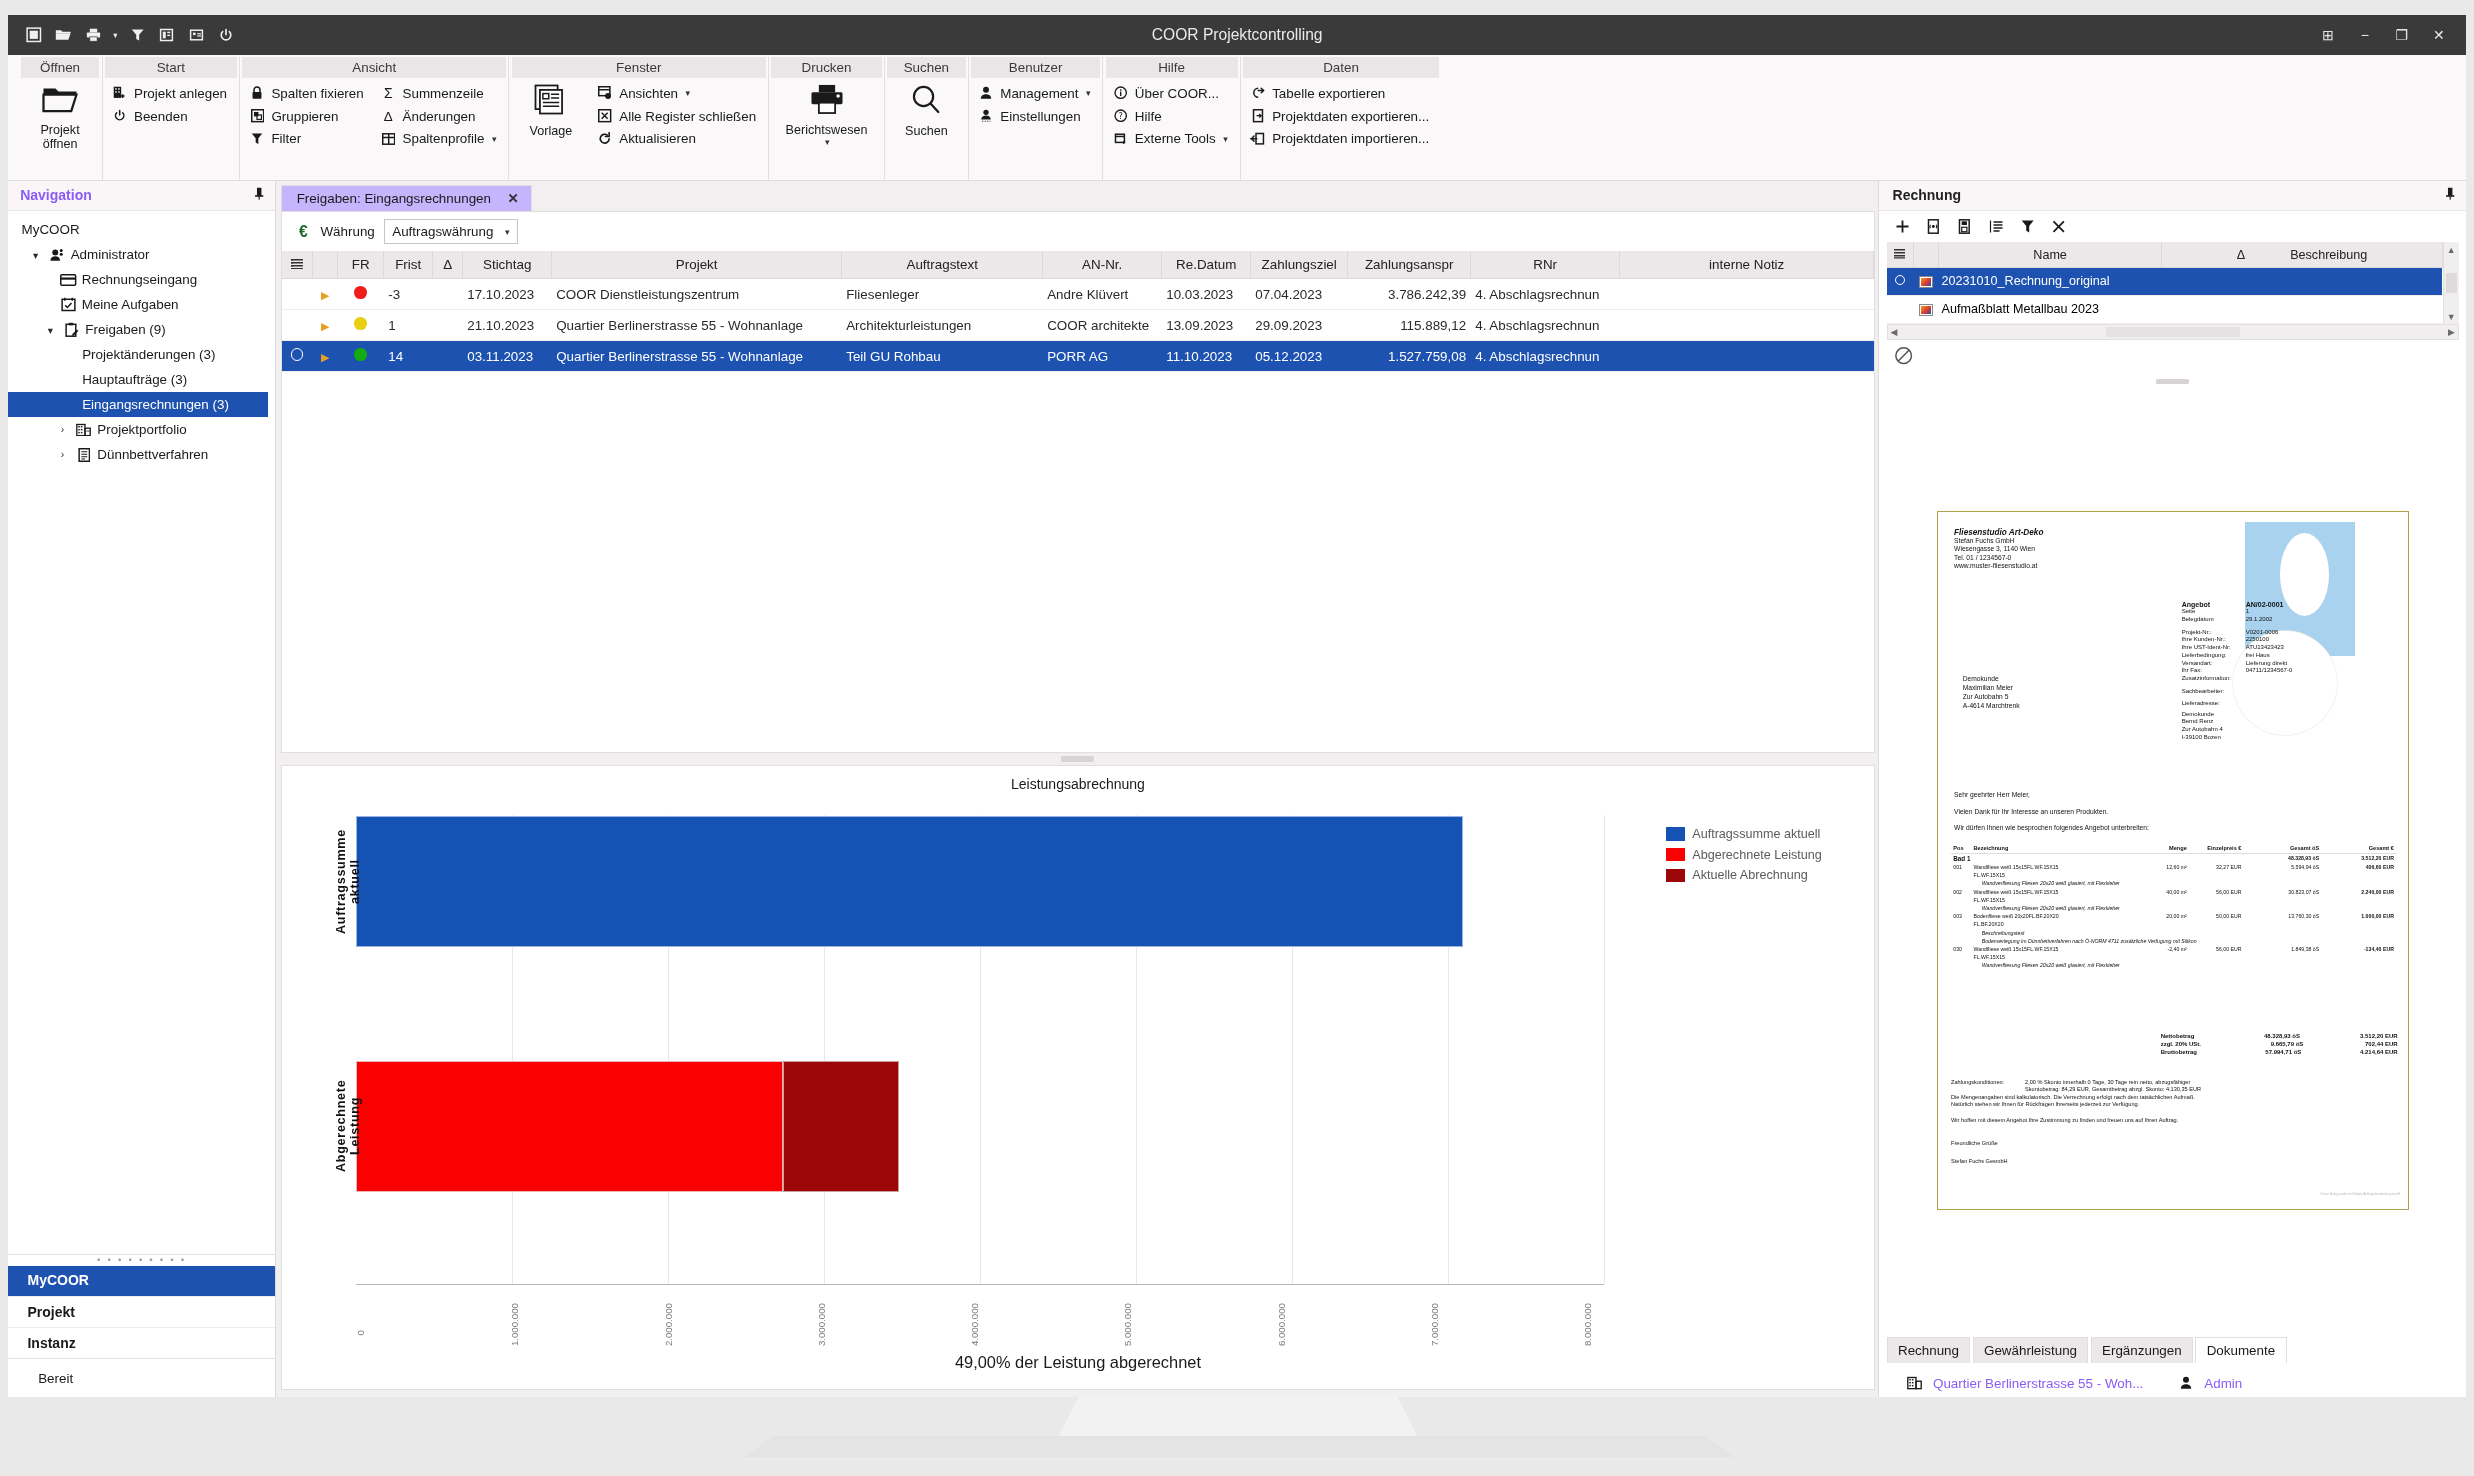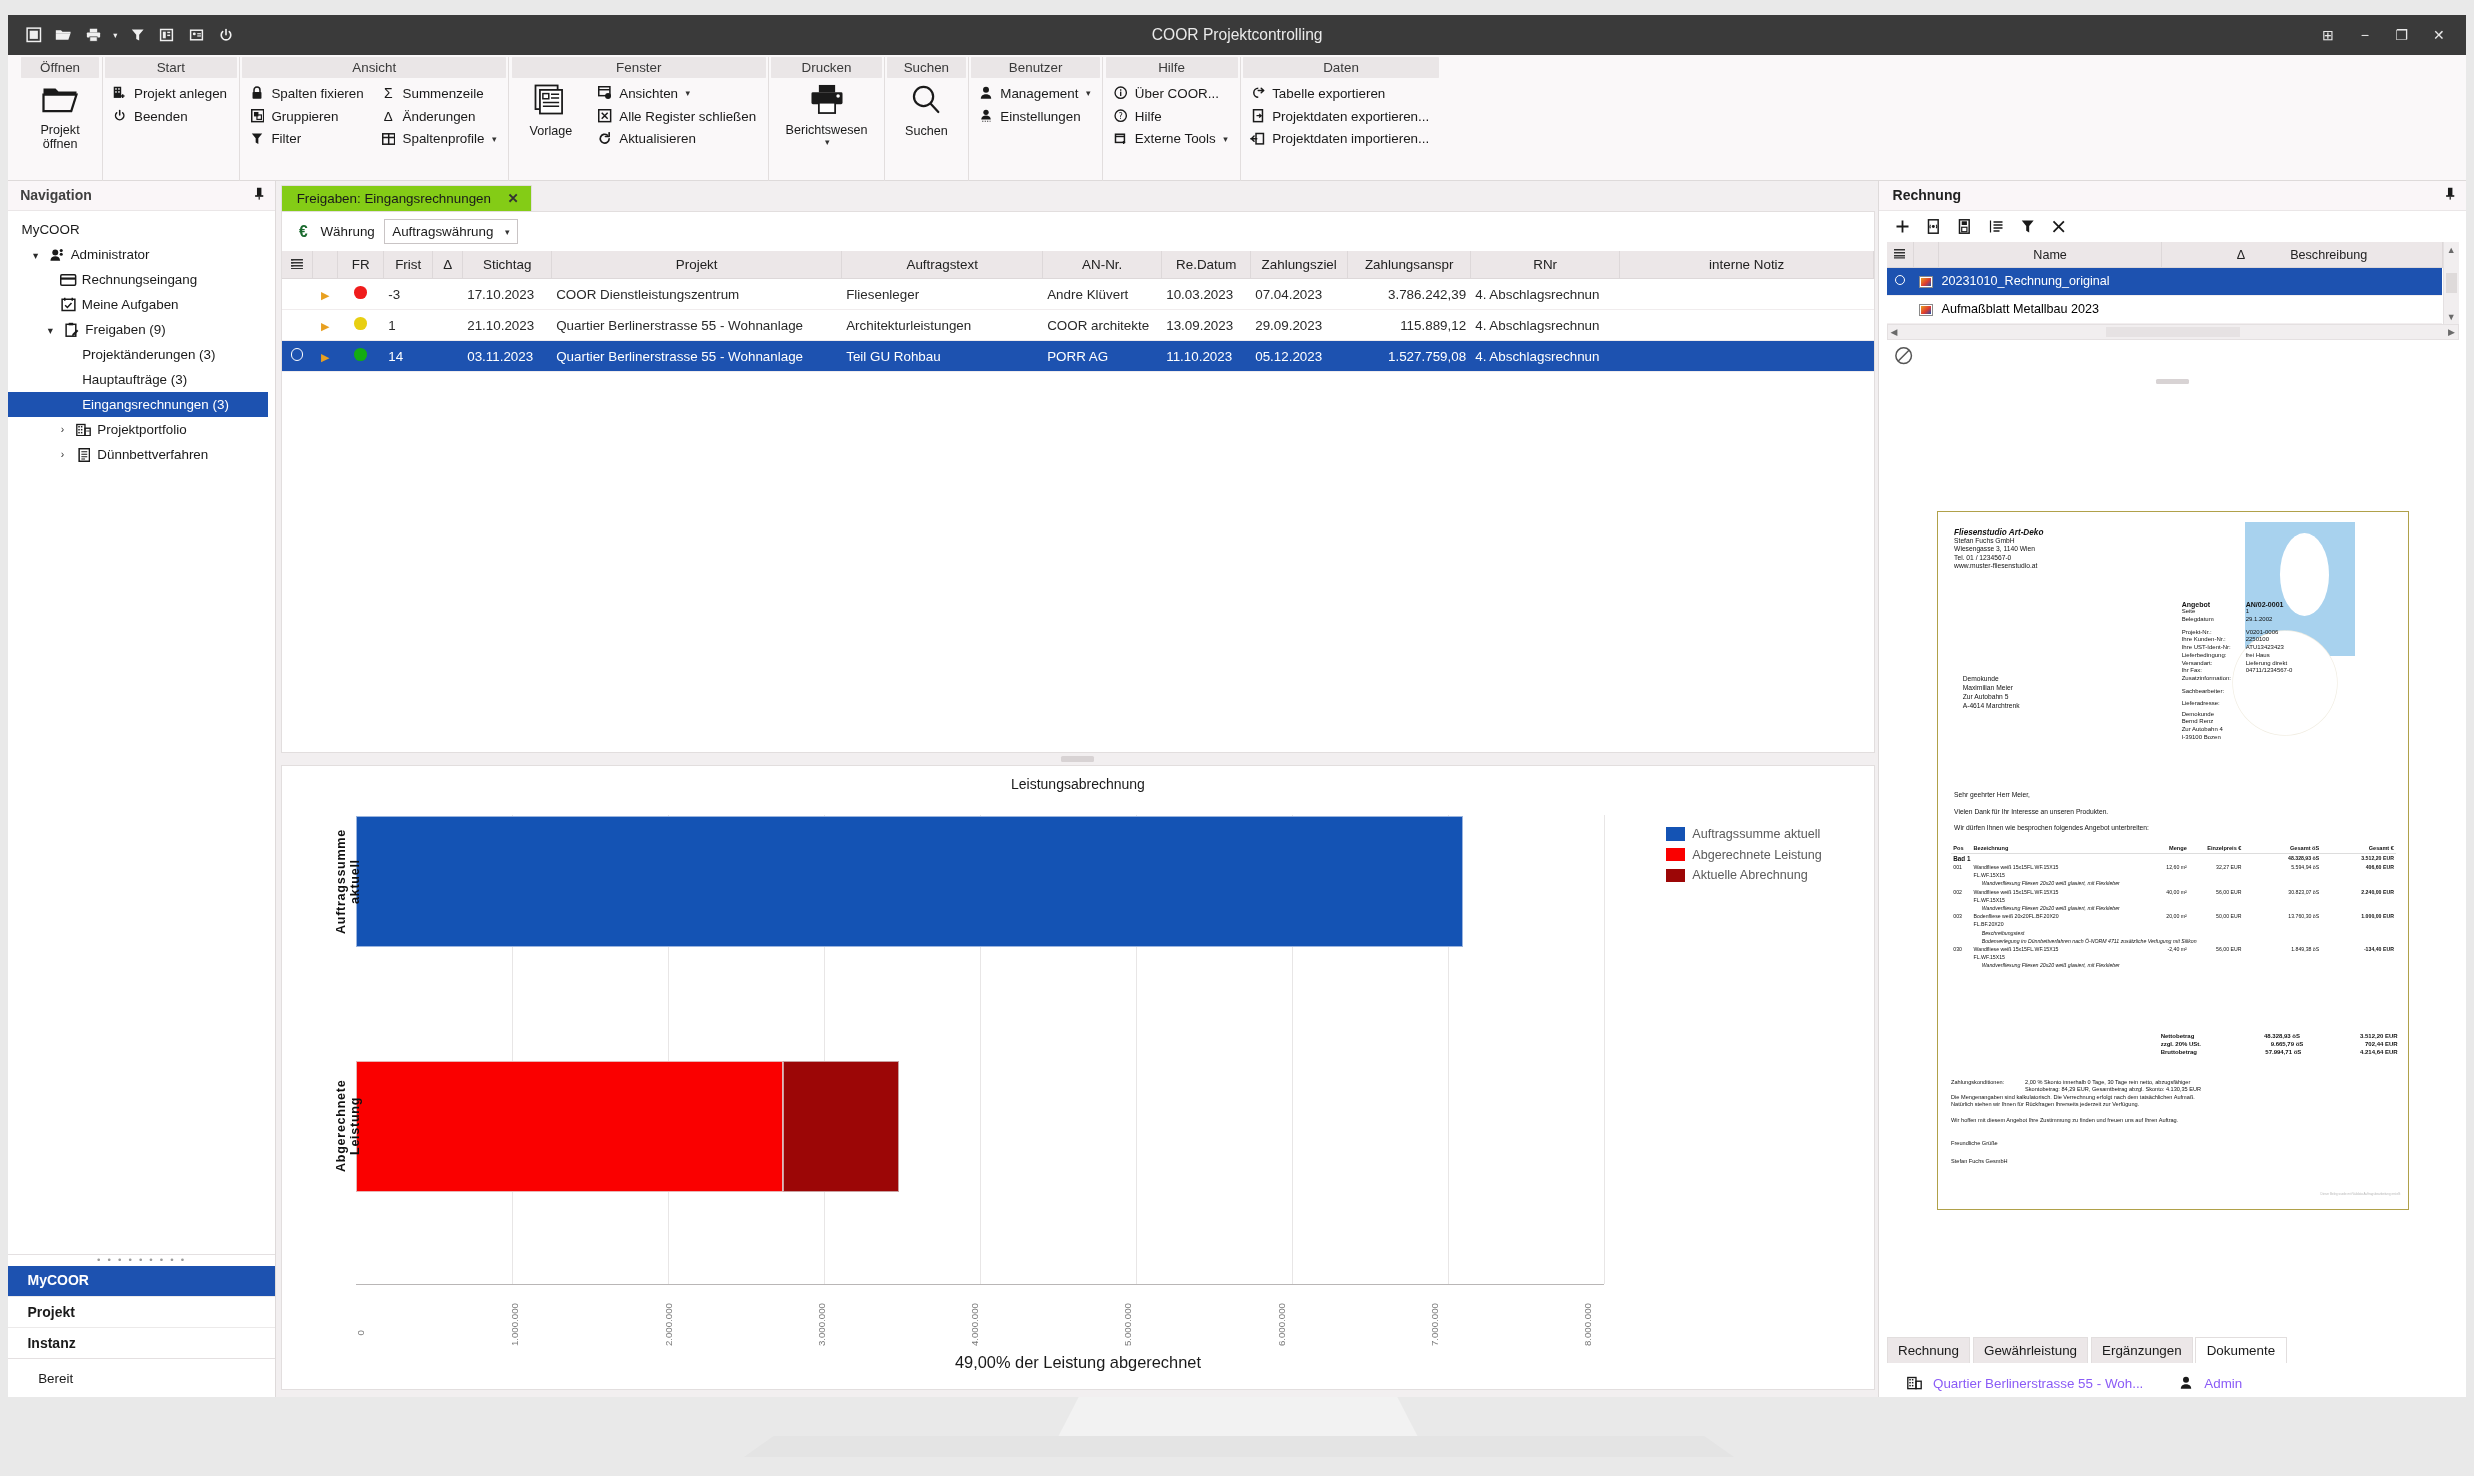--- a/index.html
+++ b/index.html
@@ -89,21 +89,21 @@
   #body { flex:1; display:flex; min-height:0; background:#f2eff0; }
 
   
   #nav {
     width:268px; background:#ffffff; border-right:0.7px solid #dedada;
     display:flex; flex-direction:column; flex:0 0 auto;
     margin:0; 
   }
   #nav-head {
     display:flex; align-items:center; justify-content:space-between;
-    padding:6px 10.4px 6.7px 12px; font-size:14px; font-weight:bold; color:#404040;
+    padding:6px 10.4px 6.7px 12px; font-size:14px; font-weight:bold; color:#8b5cf6;
     background:#faf6f8; border-bottom:0.7px solid #eae6e7;
   }
   #nav-tree { flex:1; padding:6px 0 0 0; overflow:hidden; background:#fff; }
   .tnode {
     display:flex; align-items:center; gap:5.2px; font-size:13.4px; color:#1a1a1a;
     padding:3.7px 4.5px 3.7px 0; white-space:nowrap; height:25px;
   }
   .tnode.sel { background:#1d52b0; color:#fff; }
   .tw { width:16.4px; display:flex; justify-content:center; color:#2b2b2b; font-size:10.4px; flex:0 0 auto; }
   .nav-footer { border-top:0.7px solid #e4e0e1; background:#fff; }
@@ -117,21 +117,21 @@
     height:39px; display:flex; align-items:center; padding-left:30px;
     font-size:13.4px; color:#1a1a1a; background:#fff; border-top:0.7px solid #e4e0e1;
   }
 
   
   #center { flex:1; min-width:0; display:flex; flex-direction:column; background:#f2eff0; padding:0; }
 
   #doc-tabs { display:flex; align-items:flex-end; height:30px; padding-left:4.5px; background:#f2eff0;}
   .doctab {
     display:flex; align-items:center; gap:16.4px;
-    background:#84cc16; border:0.7px solid #e2dede; border-bottom:none;
+    background:#c4b5fd; border:0.7px solid #e2dede; border-bottom:none;
     padding:5.2px 12px 5.2px 15px; font-size:13.4px; color:#1a1a1a;
     border-radius:1.5px 1.5px 0 0;
   }
   .doctab .x { font-size:13.4px; color:#333; font-weight:bold; }
 
   #grid-panel {
     background:#fff; border:0.7px solid #e2dede; margin:0 3px 0 4.5px;
     flex:0 0 auto; height:542px; display:flex; flex-direction:column;
   }
   #grid-toolbar {

